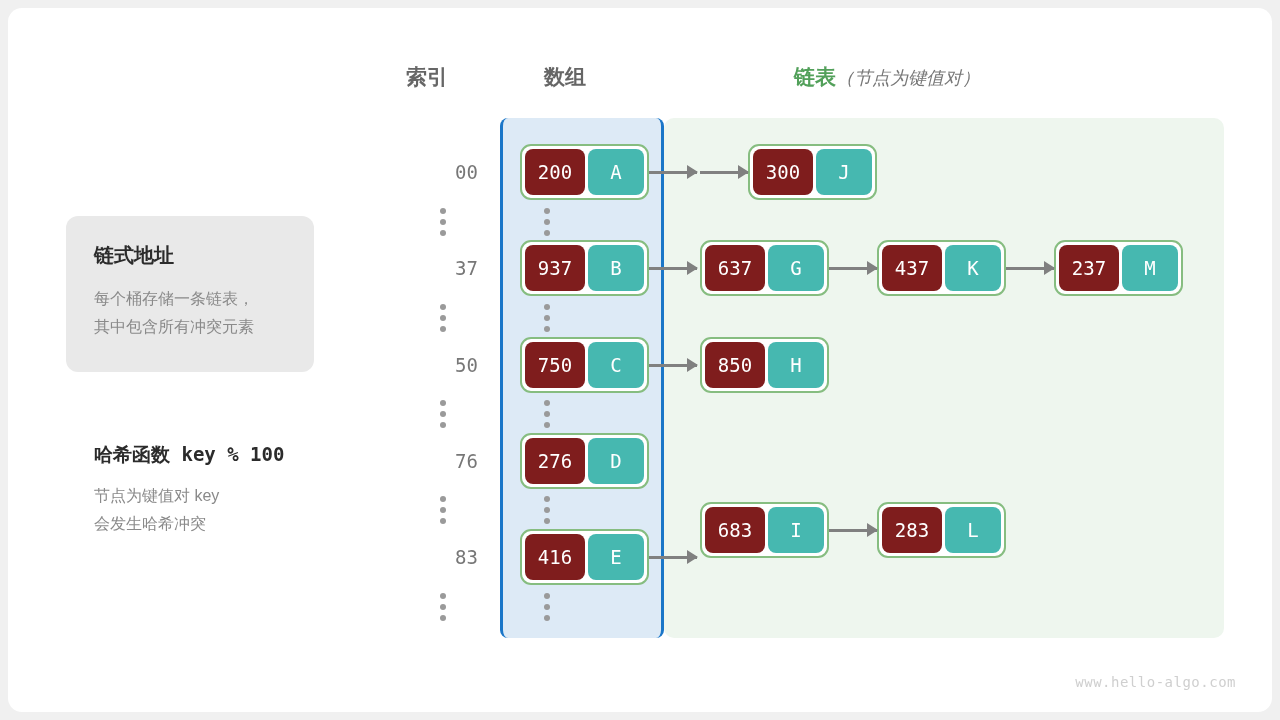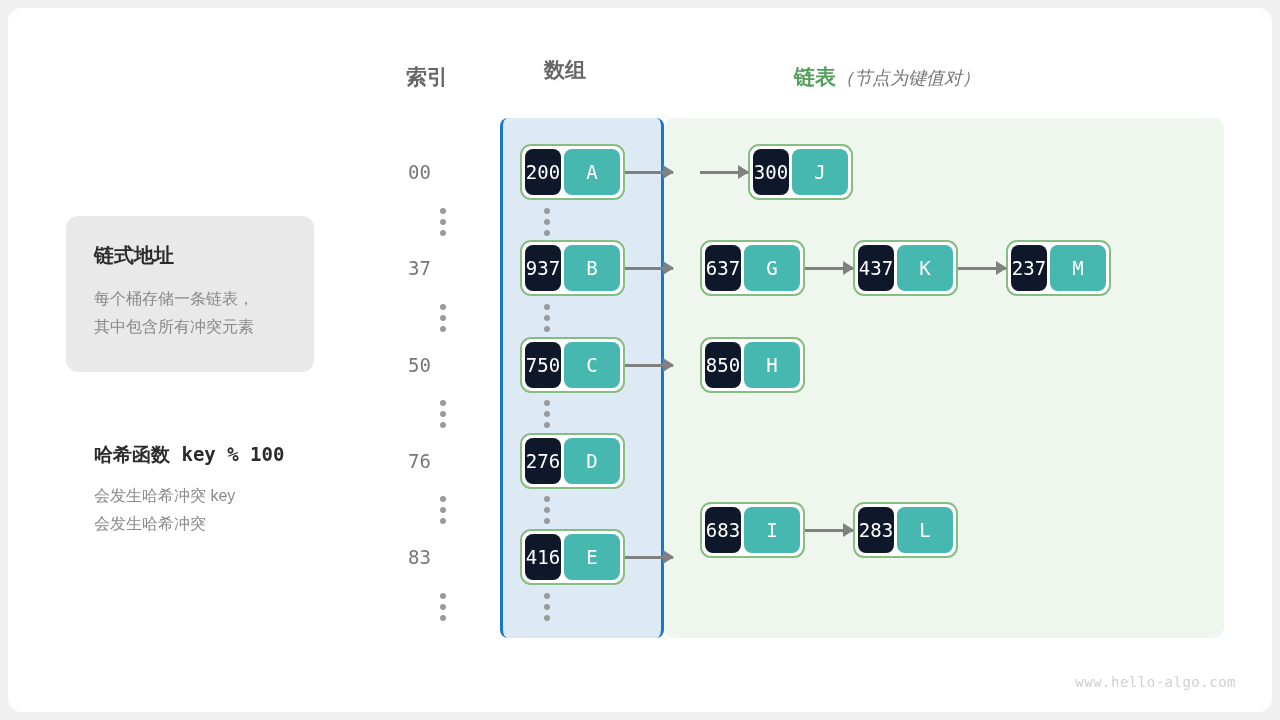--- a/index.html
+++ b/index.html
@@ -25,21 +25,21 @@
 
   
   .hdr {
     position: absolute;
     font-size: 21px;
     font-weight: bold;
     color: #666666;
     white-space: nowrap;
   }
   .hdr-index { left: 398px; top: 55px; }
-  .hdr-array { left: 536px; top: 48px; text-align: right; }
+  .hdr-array { left: 536px; top: 55px; text-align: right; }
   .hdr-list  { left: 786px; top: 55px; }
   .hdr-list .accent { color: #52a05a; }
   .hdr-list .sub {
     color: #777777;
     font-weight: normal;
     font-size: 18px;
     font-style: italic;
   }
 
   
@@ -103,21 +103,21 @@
     height: 520px;
     background: #ddeaf6;
     border-left: 3px solid #1a76c8;
     border-right: 3px solid #1a76c8;
     box-sizing: border-box;
     border-radius: 8px;
   }
   .idx {
     position: absolute;
     width: 70px;
-    text-align: left;
+    text-align: right;
     font-family: "DejaVu Sans Mono", "Liberation Mono", monospace;
     font-size: 19px;
     color: #777777;
   }
   .dots {
     position: absolute;
     width: 70px;
     display: flex;
     flex-direction: column;
     align-items: center;
@@ -153,22 +153,22 @@
     align-items: center;
     justify-content: center;
     color: #ffffff;
     font-family: "DejaVu Sans Mono", "Liberation Mono", monospace;
     font-size: 19px;
     border-radius: 8px;
     height: 100%;
     box-sizing: border-box;
   }
   .cell.key {
-    width: 36px;
-    background: #0f172a;
+    width: 60px;
+    background: #7f1d1d;
     margin-right: 3px;
   }
   .cell.val {
     width: 56px;
     background: #46b8b0;
   }
 
   .arrow {
     flex: 0 0 auto;
     position: relative;
@@ -218,21 +218,21 @@
     <div class="title">链式地址</div>
     <div class="body">
       <div>每个桶存储一条链表，</div>
       <div>其中包含所有冲突元素</div>
     </div>
   </div>
 
   <div class="hash-note">
     <div class="title">哈希函数 key % 100</div>
     <div class="body">
-      <div>会发生哈希冲突 key</div>
+      <div>节点为键值对 key</div>
       <div>会发生哈希冲突</div>
     </div>
   </div>
 
   <div class="chain-region"></div>
   <div class="array-region"></div>
 
   <div id="rows">
       <div class="idx" style="top: 153px; left: 400px;">00</div>
       <div class="chain" style="top: 135px; left: 512px;">

